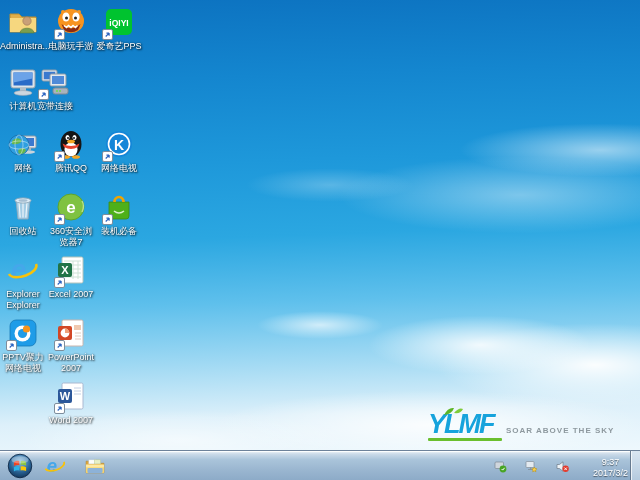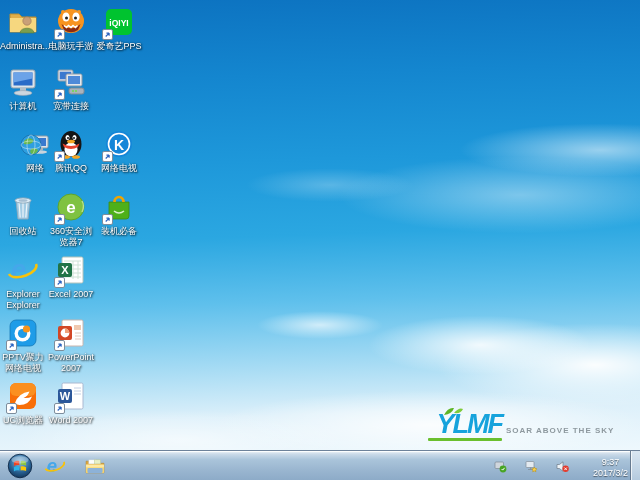--- a/index.html
+++ b/index.html
@@ -31,21 +31,21 @@
     text-shadow:1px 1px 2px rgba(0,0,0,.8),0 0 2px rgba(0,0,0,.55);
   }
   .sc{
     position:absolute;left:0;bottom:0;width:11px;height:11px;
     background:#fff;border:1px solid #7d8d9c;border-radius:2px;box-sizing:border-box;
   }
   .sc svg{width:9px;height:9px;margin:0;}
   svg text{font-family:"Liberation Sans","DejaVu Sans",sans-serif;}
   
   .watermark{position:absolute;left:428px;top:406px;width:190px;display:flex;align-items:flex-end;}
-  .wm-logoblock{position:relative;text-align:right;}
+  .wm-logoblock{position:relative;}
   .wm-logo{
     font-size:27px;font-weight:bold;font-style:italic;letter-spacing:-2px;
     color:#16a3dc;line-height:26px;text-shadow:0 1px 0 rgba(255,255,255,.6);
   }
   .wm-leaf{position:absolute;left:14px;top:-5px;width:22px;height:10px;}
   .wm-bar{height:3px;background:#6abf2e;width:74px;margin-top:1px;border-radius:1px;}
   .wm-tagline{
     font-size:8px;font-weight:bold;letter-spacing:1px;color:#8e999f;
     margin-left:4px;margin-bottom:6px;white-space:nowrap;margin-top:20px;
   }
@@ -135,42 +135,42 @@
         <rect x="4" y="4" width="24" height="18" rx="2" fill="#dde4ea" stroke="#93a1ae"></rect>
         <rect x="6.5" y="6.5" width="19" height="13" fill="#2a6bc8"></rect>
         <path d="M6.5 6.5 h19 v6 l-19 4 z" fill="#6ba3e8"></path>
         <rect x="13" y="22" width="6" height="3" fill="#b5c0ca"></rect>
         <ellipse cx="16" cy="27" rx="9" ry="2.4" fill="#ccd6df" stroke="#93a1ae" stroke-width=".6"></ellipse>
       </svg>
     </div>
     <div class="lbl">计算机</div>
   </div>
 
-  <div class="dicon" style="left:48px;top:66px">
+  <div class="dicon" style="left:32px;top:66px">
     <div class="art">
       <svg viewBox="0 0 32 32">
         <rect x="3" y="4" width="15" height="11" rx="1.5" fill="#d7dee6" stroke="#8e9ba8"></rect>
         <rect x="4.8" y="5.8" width="11.4" height="7.4" fill="#3a79cf"></rect>
         <rect x="11" y="8" width="16" height="12" rx="1.5" fill="#e3e9ef" stroke="#8e9ba8"></rect>
         <rect x="13" y="10" width="12" height="8" fill="#4f8ad8"></rect>
         <rect x="14" y="22" width="15" height="6" rx="2" fill="#a9b3bc" stroke="#7e8a95"></rect>
         <circle cx="18" cy="25" r="1" fill="#6fdc4a"></circle>
           <circle cx="21" cy="25" r="1" fill="#6fdc4a"></circle>
       </svg>
       <span class="sc">
           <svg viewBox="0 0 10 10">
             <path d="M3 7.2 L6.8 3.4 M6.8 3.4 h-3 M6.8 3.4 v3" stroke="#2a63c0" stroke-width="1.3" fill="none"></path>
           </svg>
         </span>
     </div>
     <div class="lbl">宽带连接</div>
   </div>
 
 
-  <div class="dicon" style="left:12px;top:128px">
+  <div class="dicon" style="left:0px;top:128px">
     <div class="art">
       <svg viewBox="0 0 32 32">
         <rect x="13" y="8" width="16" height="12" rx="1.5" fill="#dde4ea" stroke="#8e9ba8"></rect>
         <rect x="15" y="10" width="12" height="8" fill="#3a79cf"></rect>
         <rect x="18" y="20" width="6" height="2.4" fill="#aab4bd"></rect>
         <ellipse cx="21" cy="24" rx="7" ry="1.8" fill="#c9d3dc"></ellipse>
         <circle cx="12" cy="17" r="10" fill="#2f9fe0" stroke="#1b6fa8" stroke-width=".8"></circle>
         <path d="M5 13 q4-4 8-2 q3 1.5 0 4 q-4 2 -8 1 z" fill="#65b54e"></path>
         <path d="M12 21 q5-2 7 1 q-1 4 -6 4 q-3-1 -1-5 z" fill="#65b54e"></path>
         <ellipse cx="12" cy="17" rx="10" ry="4" fill="none" stroke="rgba(255,255,255,.55)" stroke-width=".8"></ellipse>
@@ -321,35 +321,20 @@
       </svg>
       <span class="sc">
           <svg viewBox="0 0 10 10">
             <path d="M3 7.2 L6.8 3.4 M6.8 3.4 h-3 M6.8 3.4 v3" stroke="#2a63c0" stroke-width="1.3" fill="none"></path>
           </svg>
         </span>
     </div>
     <div class="lbl">PowerPoint 2007</div>
   </div>
 
-  <div class="dicon" style="left:0px;top:380px">
-    <div class="art">
-      <svg viewBox="0 0 32 32">
-        <rect x="3" y="3" width="26" height="26" rx="6" fill="#f86e08"></rect>
-        <rect x="3" y="3" width="26" height="13" rx="6" fill="#fb8f1f"></rect>
-        <path d="M8 23 q3.5-10 14.5-11.5 q-2 5 -6 6.5 q5 0.5 8.5-1.5 q-3 8.5 -12.5 8.5 q-2.5 0 -4.5-2 z" fill="#fff"></path>
-      </svg>
-      <span class="sc">
-          <svg viewBox="0 0 10 10">
-            <path d="M3 7.2 L6.8 3.4 M6.8 3.4 h-3 M6.8 3.4 v3" stroke="#2a63c0" stroke-width="1.3" fill="none"></path>
-          </svg>
-        </span>
-    </div>
-    <div class="lbl">UC浏览器</div>
-  </div>
 
   <div class="dicon" style="left:48px;top:380px">
     <div class="art">
       <svg viewBox="0 0 32 32">
         <rect x="7" y="3" width="21" height="26" rx="1.5" fill="#fff" stroke="#aab8d0"></rect>
         <path d="M19 8 h7 M19 11 h7 M19 14 h7" stroke="#c4d0e4" stroke-width="1"></path>
         <rect x="3" y="9" width="14" height="14" rx="2" fill="#2b579a"></rect>
         <text x="10" y="20" font-size="11" font-weight="bold" fill="#fff" text-anchor="middle">W</text>
       </svg>
       <span class="sc">

